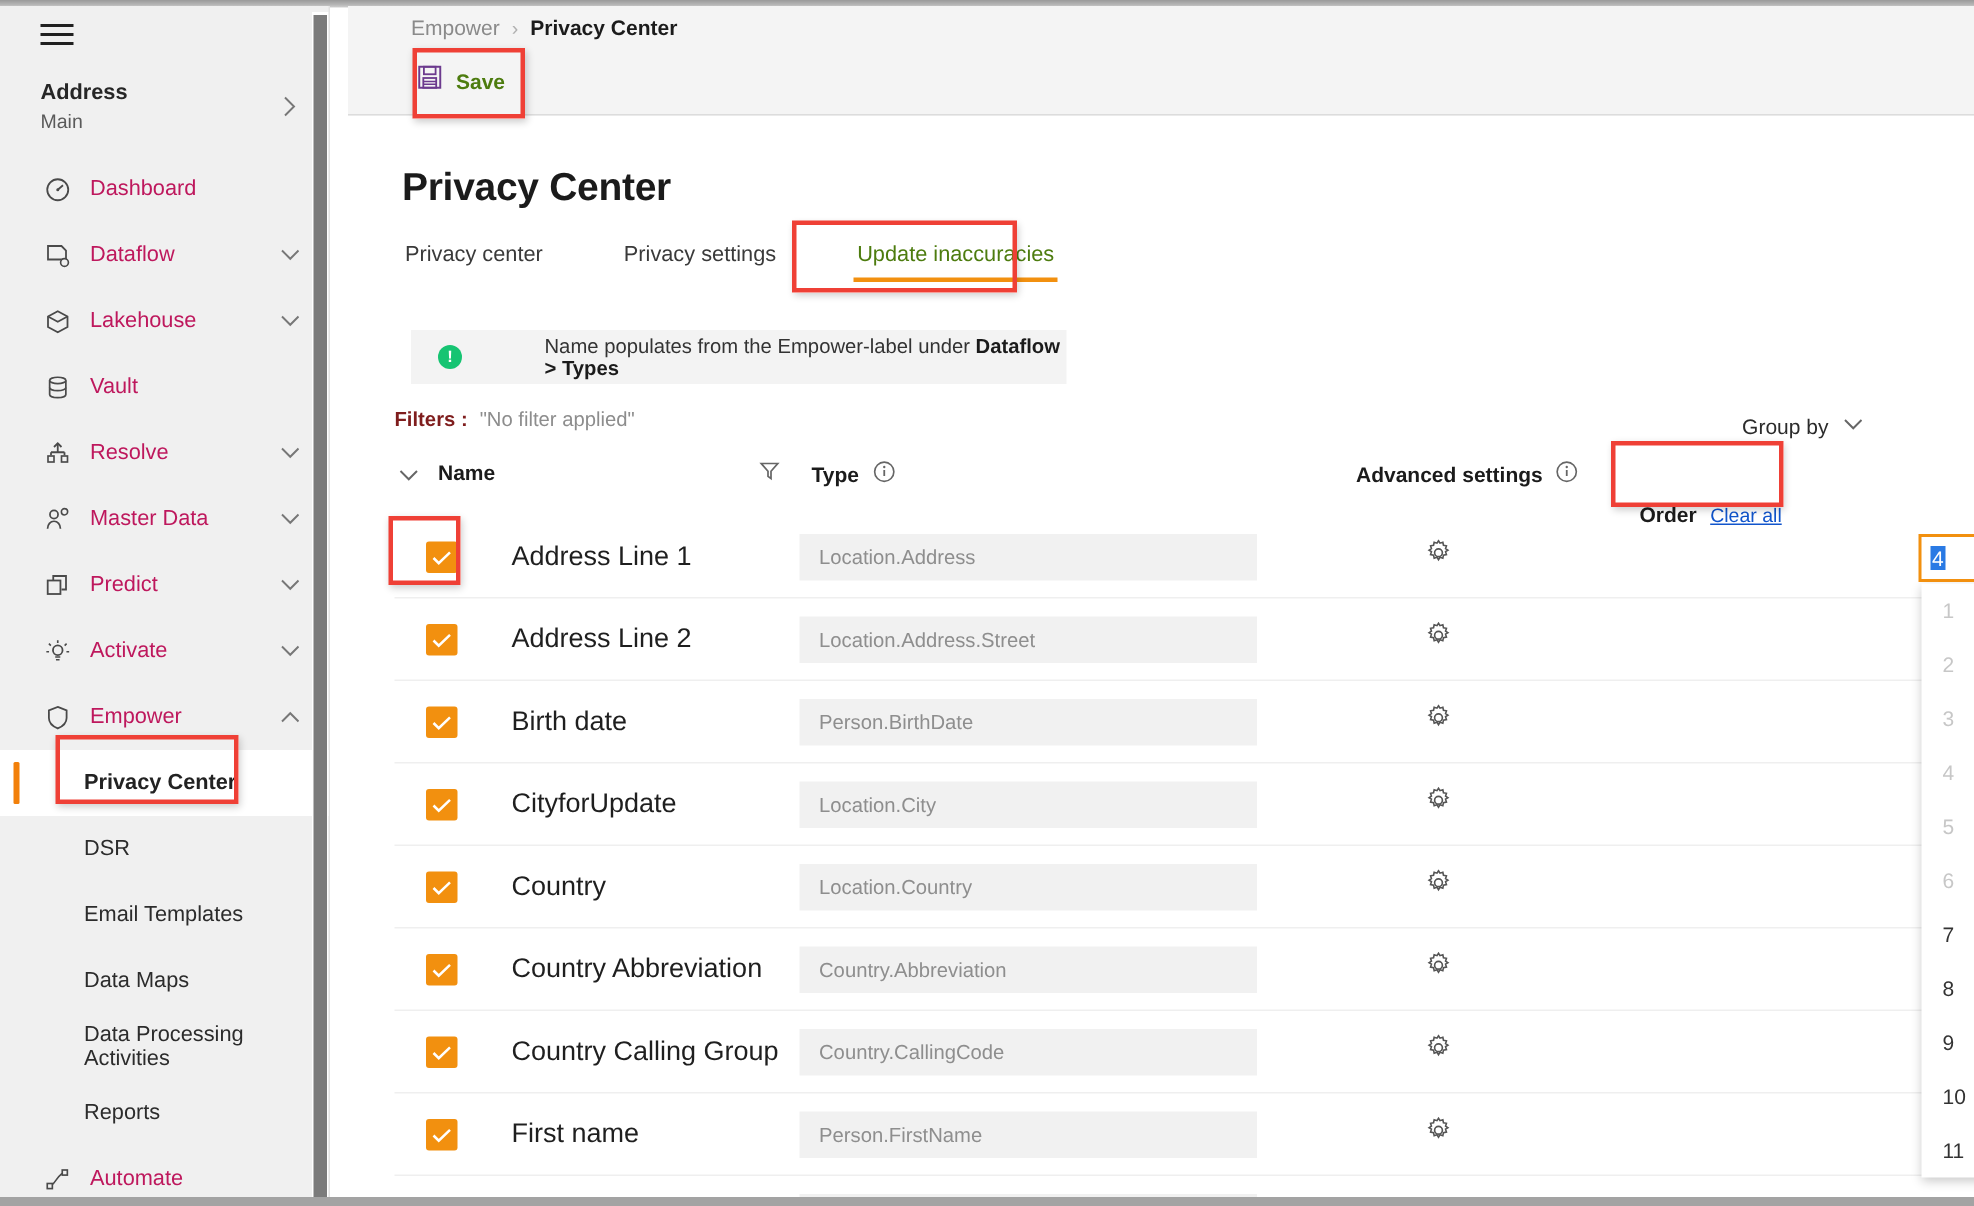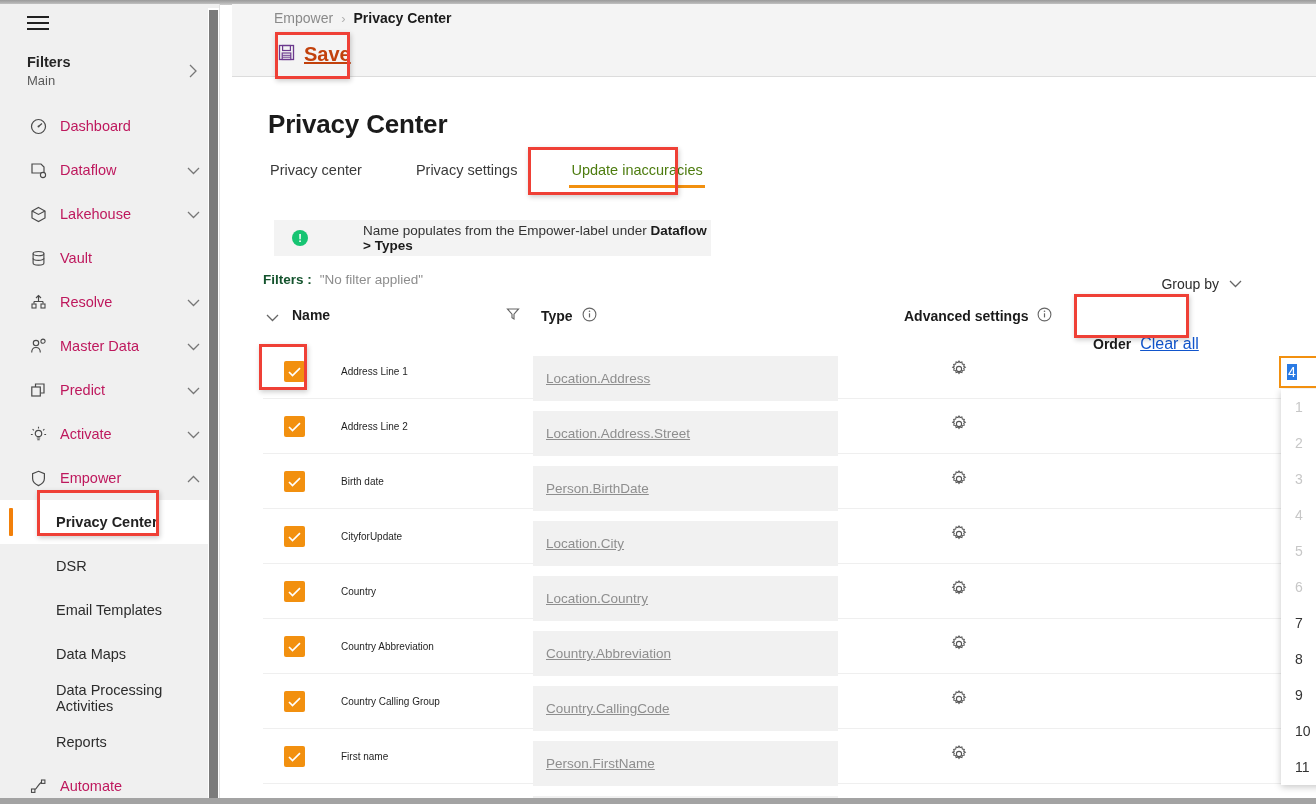--- a/index.html
+++ b/index.html
@@ -107,21 +107,21 @@
   .bc-current { font-size: 14px; color: #1b1b1b; font-weight: bold; }
 
   .cmd-bar {
     position: absolute; left: 0; top: 28px; width: 1084px; height: 45px;
     background: #f4f4f4; border-bottom: 1px solid #dcdcdc;
   }
   .save-btn {
     position: absolute; left: 38px; top: 6px; height: 32px;
     display: flex; align-items: center; gap: 9px; padding: 0 8px; cursor: pointer;
   }
-  .save-btn .lbl { font-size: 20px; color: #c2410c; font-weight: bold; text-decoration: underline; }
+  .save-btn .lbl { font-size: 14px; color: #4d7c0f; font-weight: bold; }
 
   .page-title {
     position: absolute; left: 36px; top: 105px;
     font-size: 26px; font-weight: bold; color: #1b1b1b; letter-spacing: -0.2px;
   }
 
   
   .tabs {
     position: absolute; left: 36px; top: 155px;
     display: flex; align-items: flex-start; gap: 0px;
@@ -149,21 +149,21 @@
     display: flex; align-items: center; justify-content: center;
     color: #fff; font-size: 11px; font-weight: bold; line-height: 1;
     flex: 0 0 16px;
   }
 
   
   .filters-row {
     position: absolute; left: 31px; top: 268px;
     display: flex; align-items: baseline; gap: 8px;
   }
-  .filters-label { font-size: 13.5px; font-weight: bold; color: #14532d; }
+  .filters-label { font-size: 13.5px; font-weight: bold; color: #7f1d1d; }
   .filters-value { font-size: 13.5px; color: #8d8d8d; }
 
   .groupby {
     position: absolute; right: 74px; top: 270px;
     display: flex; align-items: flex-end; gap: 10px; cursor: pointer;
   }
   .groupby .lbl { font-size: 14px; color: #2c2c2c; }
 
   
   .table-head {
@@ -171,47 +171,47 @@
   }
   .th {
     position: absolute; font-size: 14px; font-weight: bold; color: #1b1b1b;
     display: flex; align-items: center; gap: 9px; top: 0;
   }
   .th-name { left: 29px; }
   .th-type { left: 278px; }
   .th-adv  { left: 641px; }
   .th-order{ left: 830px; margin-top: 28px; }
   .clear-all {
-    font-size: 16px; color: #1155cc; text-decoration: underline; cursor: pointer;
+    font-size: 13px; color: #1155cc; text-decoration: underline; cursor: pointer;
     font-weight: normal;
   }
   .hdr-chevron { position: absolute; left: 3px; top: 1px; color: #666; }
   .hdr-filter  { position: absolute; left: 243px; top: 0px; color: #666; cursor: pointer; }
 
   .table-body {
     position: absolute; left: 31px; top: 340px; width: 1050px; height: 455px;
   }
   .trow {
     position: relative; height: 55px; border-bottom: 1px solid #efefef;
   }
   .cell-check { position: absolute; left: 21px; top: 17px; }
   .chk {
     width: 21px; height: 21px; background: #f2900f; border-radius: 2px;
     display: flex; align-items: center; justify-content: center; cursor: pointer;
   }
   .chk svg { display: block; }
   .cell-name {
     position: absolute; left: 78px; top: 50%; transform: translateY(-50%);
-    font-size: 10px; color: #1f1f1f; white-space: nowrap;
+    font-size: 18px; color: #1f1f1f; white-space: nowrap;
   }
   .cell-type {
     position: absolute; left: 270px; top: 12px;
-    width: 305px; height: 45px; background: #f1f1f1;
+    width: 305px; height: 31px; background: #f1f1f1;
     display: flex; align-items: center; padding-left: 13px;
-    font-size: 13.5px; color: #8e8e8e; text-decoration: underline;
+    font-size: 13.5px; color: #8e8e8e;
   }
   .cell-gear {
     position: absolute; left: 687px; top: 50%; transform: translateY(-50%);
     color: #555; cursor: pointer;
   }
 
   
   .order-combo {
     position: absolute; left: 1047px; top: 352px;
     width: 124px; height: 32px; background: #fff;
@@ -257,21 +257,21 @@
 
   <div id="sidebar">
 
     <div class="hamburger">
       <span></span>
         <span></span>
         <span></span>
     </div>
 
     <div class="catalogs-block">
-      <div class="catalogs-title">Filters</div>
+      <div class="catalogs-title">Address</div>
       <div class="catalogs-sub">Main</div>
       <div class="catalogs-chevron">
         <svg width="9" height="14" viewBox="0 0 9 14">
             <path d="M1 1 L7 7 L1 13" stroke="#777" stroke-width="1.3" fill="none"></path>
           </svg>
       </div>
     </div>
 
     <div class="nav-list">
 

